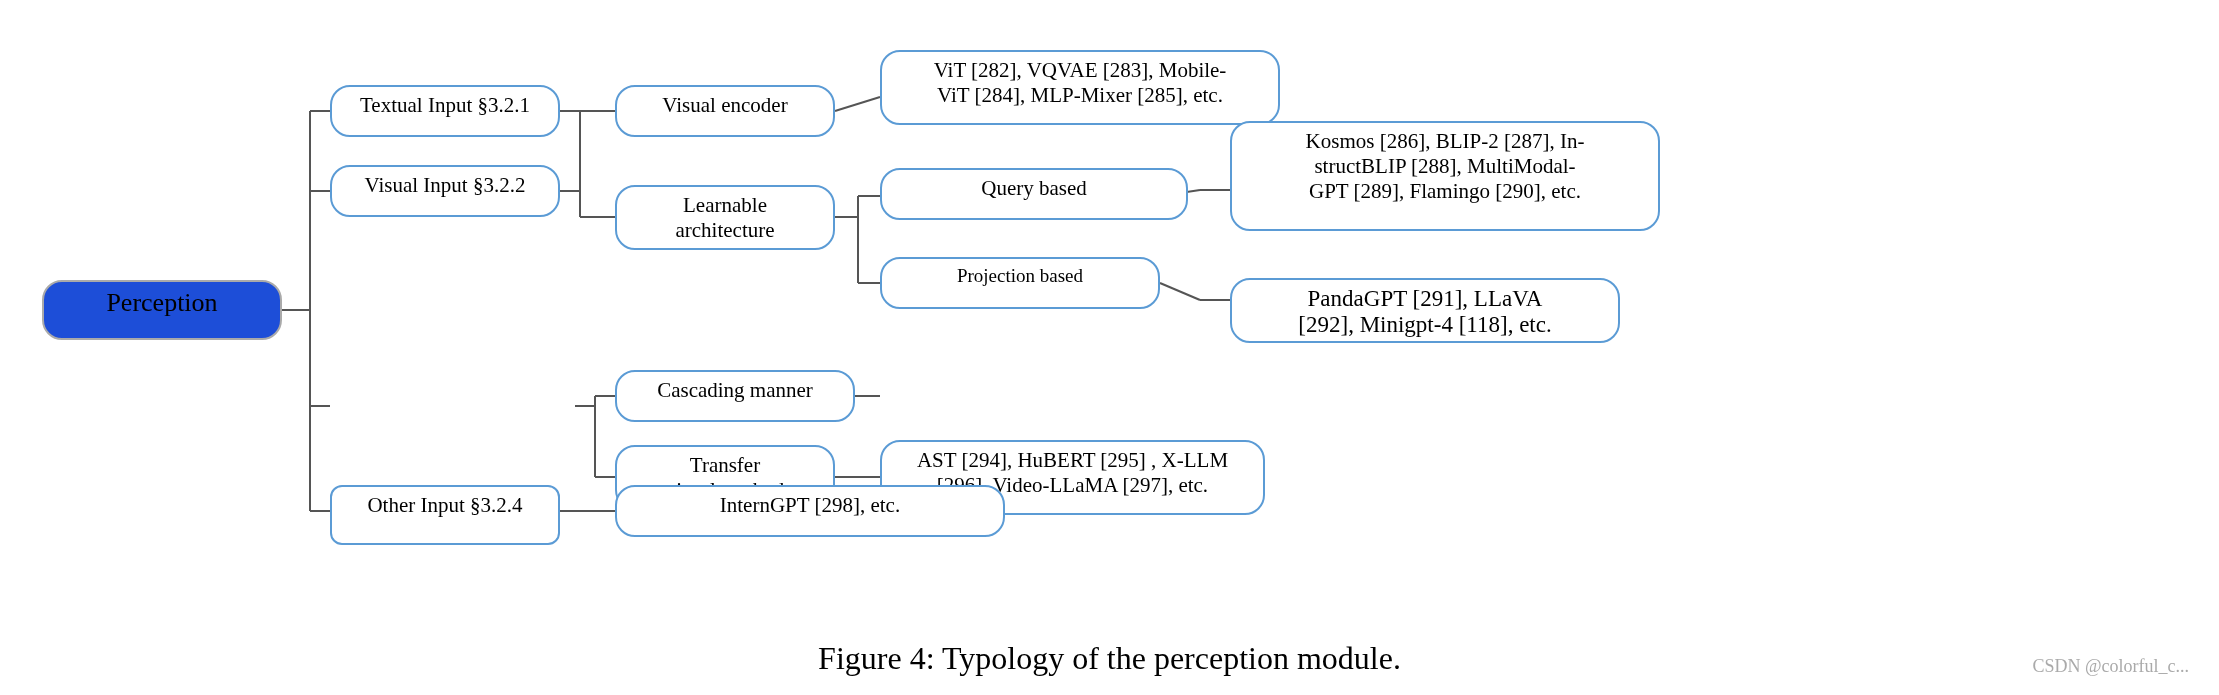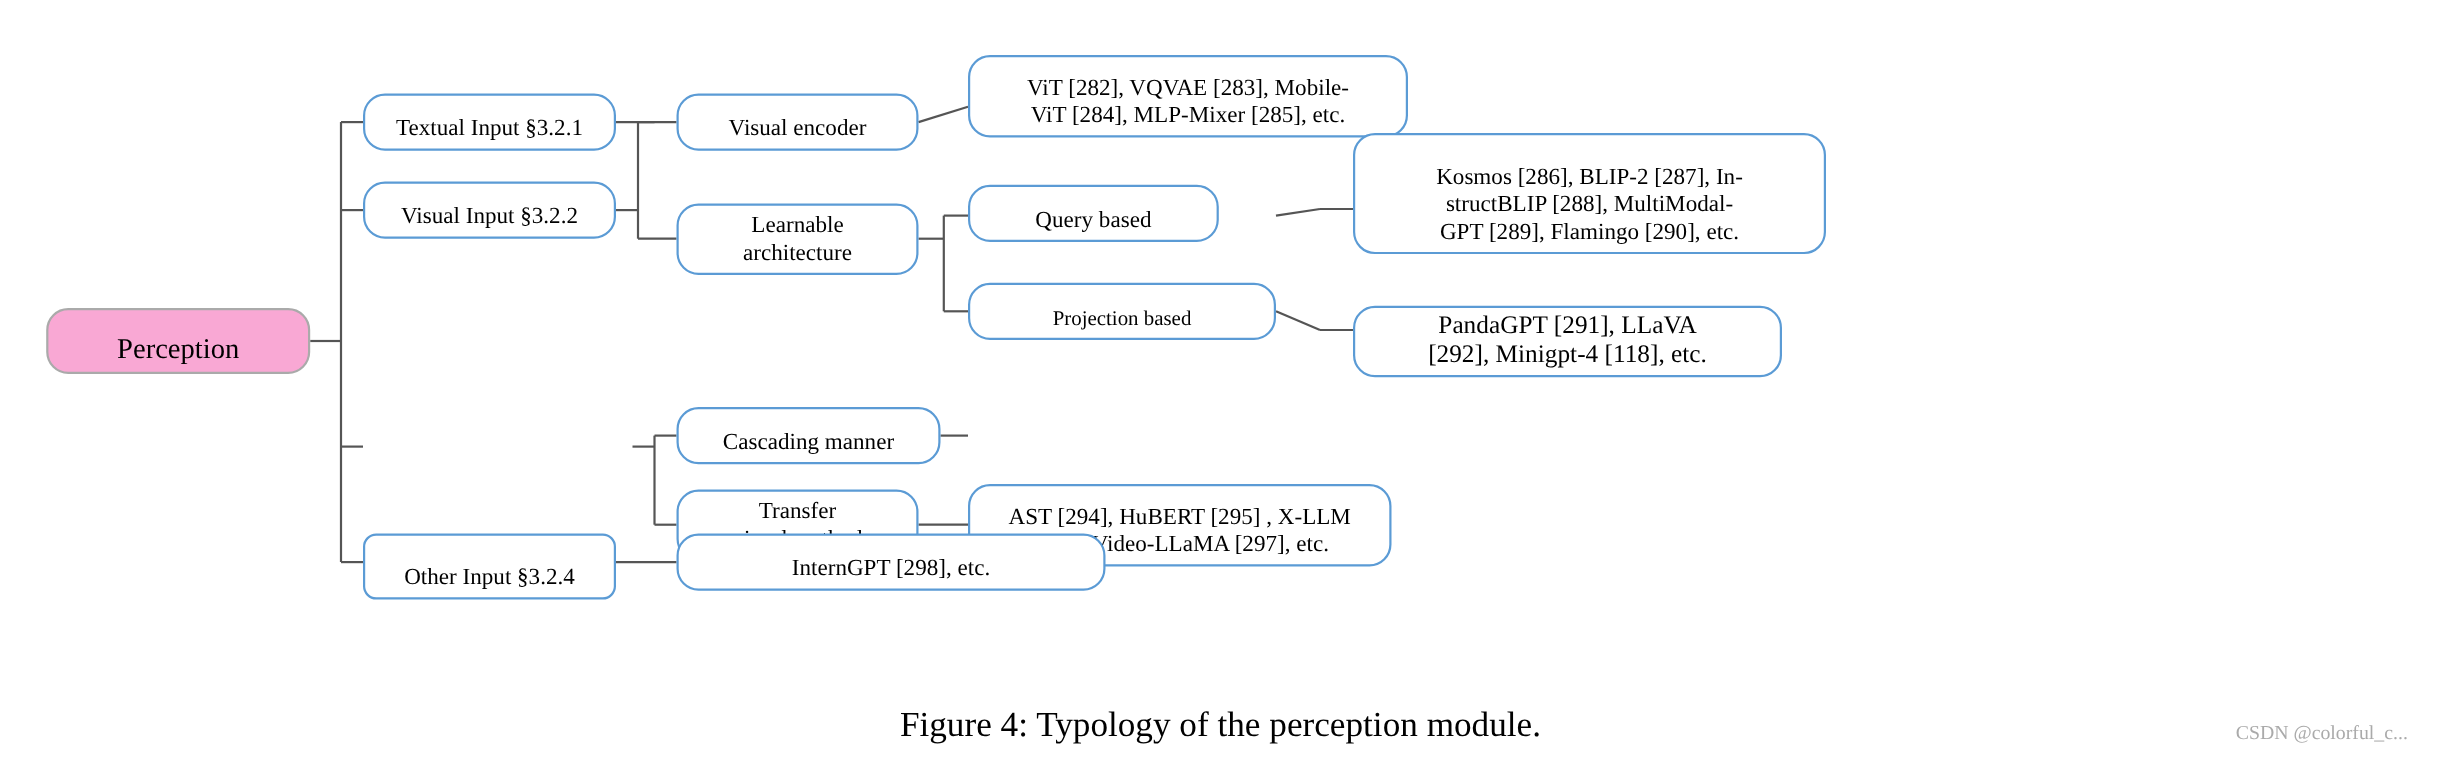--- a/index.html
+++ b/index.html
@@ -19,31 +19,31 @@
       width: 2219px;
       height: 580px;
     }
 
     .node {
       position: absolute;
       border: 2px solid #5b9bd5;
       border-radius: 20px;
       background: #ffffff;
       display: flex;
-      align-items: flex-end;
+      align-items: flex-start;
       justify-content: center;
       text-align: center;
       font-size: 22px;
       color: #000000;
       padding: 6px 12px;
     }
 
     .node-gray {
       border-color: #aaaaaa;
-      background: #f9a8d4;
+      background: #1d4ed8;
     }
 
     
     .lines-svg {
       position: absolute;
       top: 0;
       left: 0;
       width: 100%;
       height: 100%;
       pointer-events: none;
@@ -138,21 +138,21 @@
   <div class="node" style="left:615px; top:435px; width:220px; height:65px; font-size:21px; white-space: pre-line;">
     <span style="white-space:pre-line;">Transfer
 visual method</span>
   </div>
 
   <div class="node" style="left:880px; top:40px; width:400px; height:75px; font-size:21px; white-space: pre-line;">
     <span style="white-space:pre-line;">ViT [282], VQVAE [283], Mobile-
 ViT [284], MLP-Mixer [285], etc.</span>
   </div>
 
-  <div class="node" style="left:880px; top:158px; width:228px; height:52px; font-size:21px;">Query based</div>
+  <div class="node" style="left:880px; top:158px; width:308px; height:52px; font-size:21px;">Query based</div>
 
   <div class="node" style="left:880px; top:247px; width:280px; height:52px; font-size:19px;">Projection based</div>
 
 
   <div class="node" style="left:880px; top:430px; width:385px; height:75px; font-size:21px; white-space: pre-line;">
     <span style="white-space:pre-line;">AST [294], HuBERT [295] , X-LLM
 [296], Video-LLaMA [297], etc.</span>
   </div>
 
   <div class="node" style="left:615px; top:475px; width:390px; height:52px; font-size:21px;">InternGPT [298], etc.</div>

